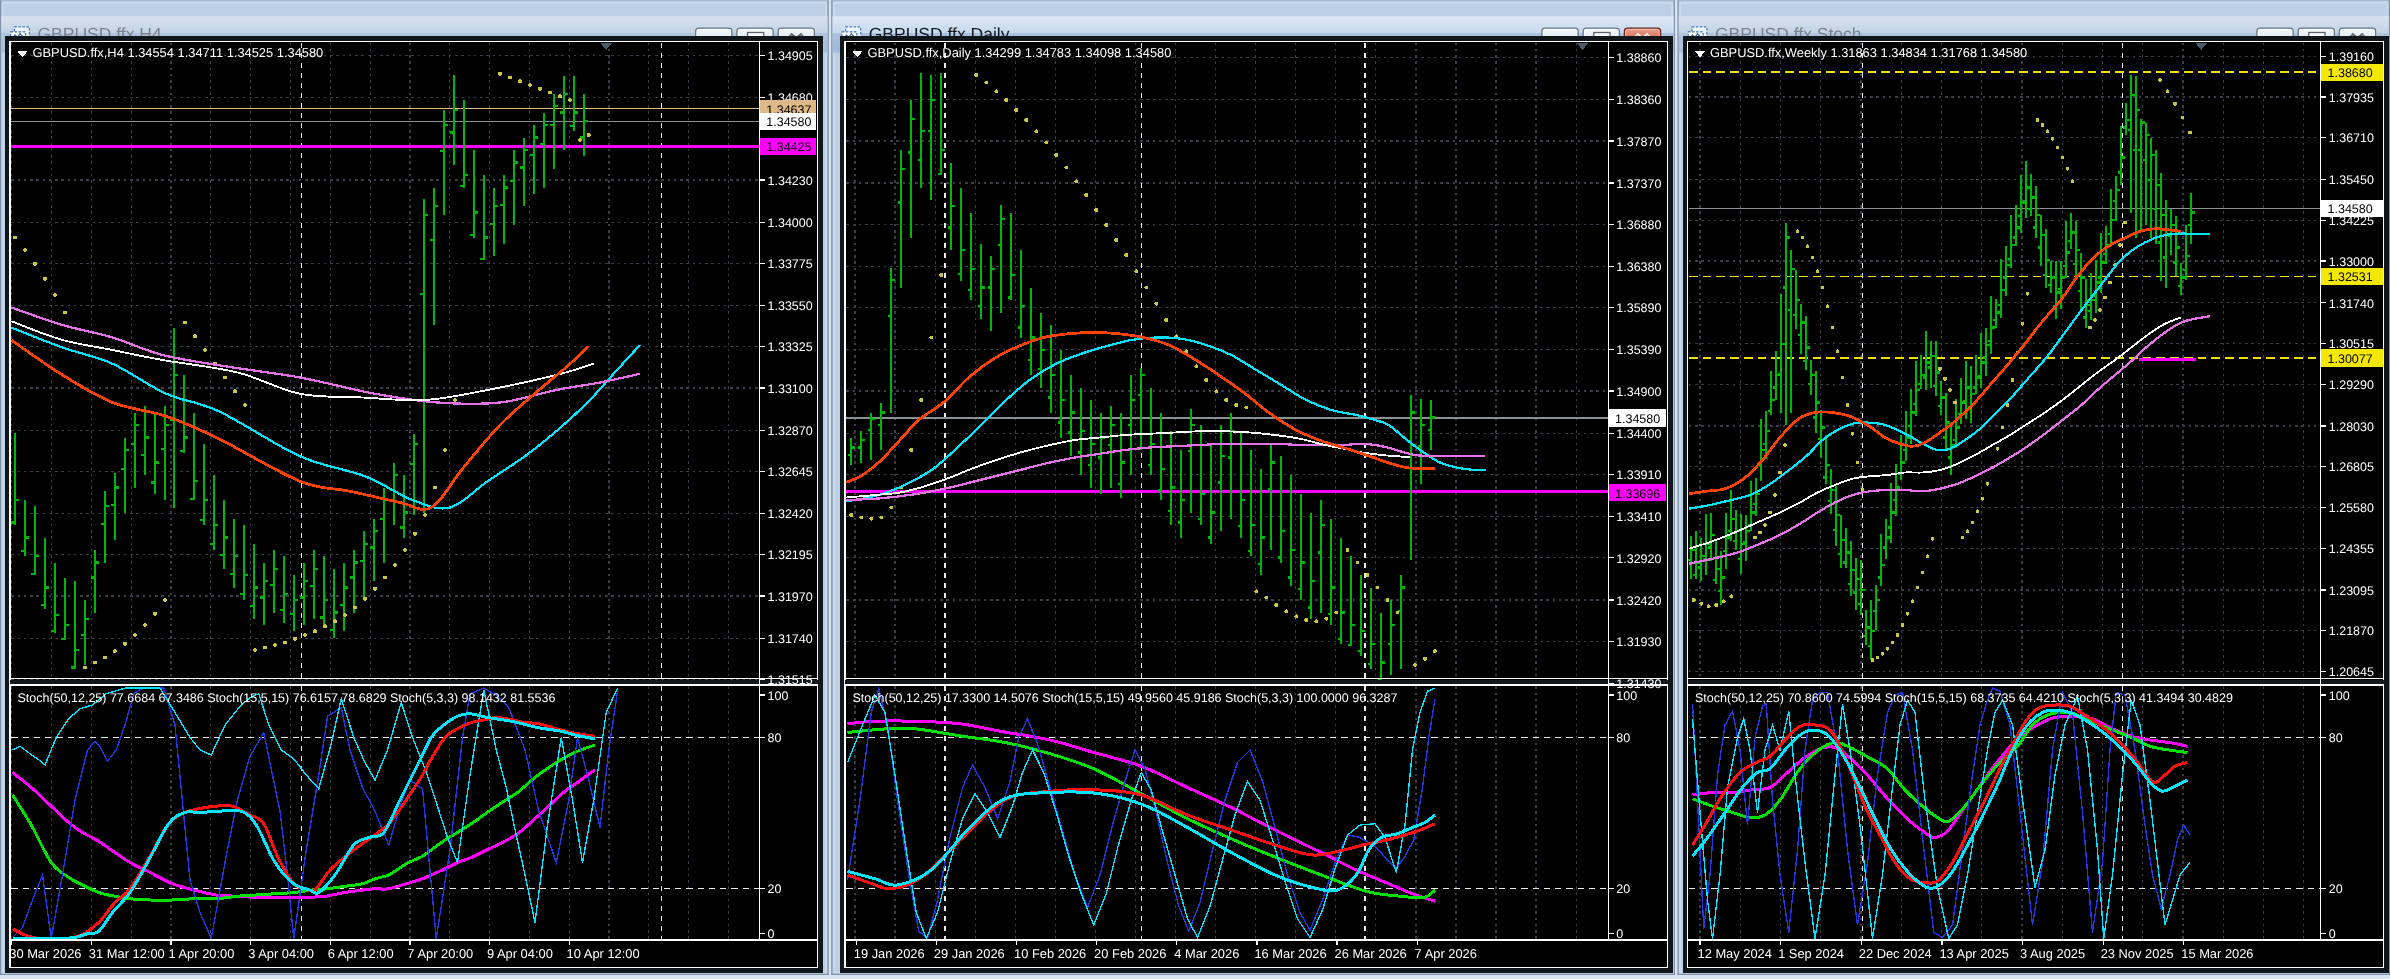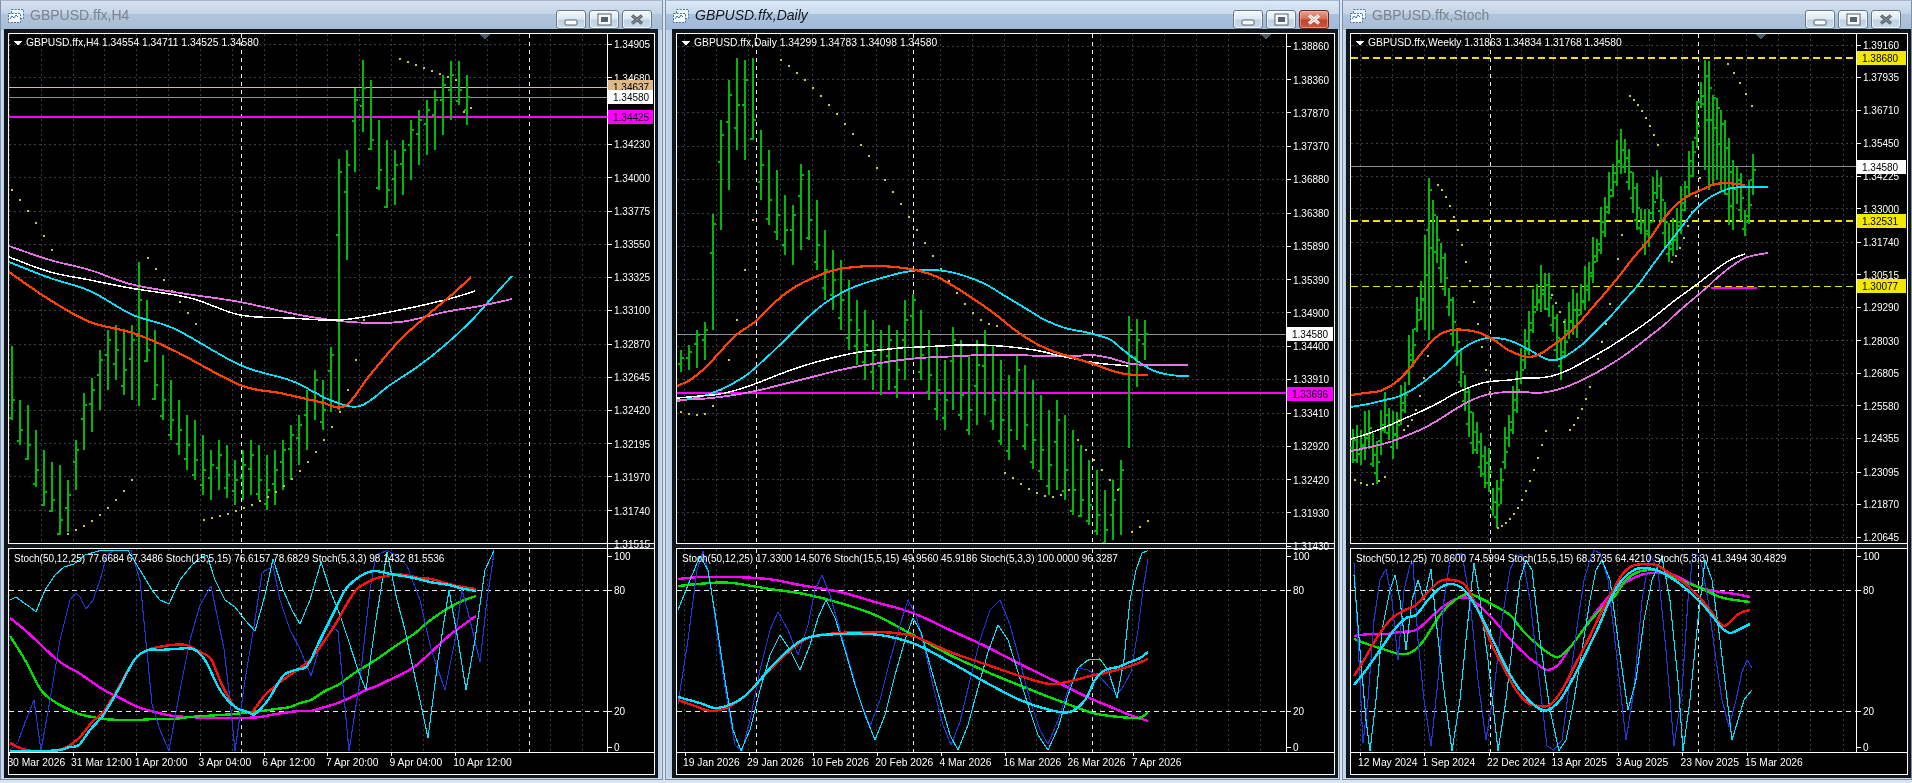--- a/index.html
+++ b/index.html
@@ -1,20 +1,20 @@
 <!DOCTYPE html>
 <html><head><meta charset="utf-8"><style>
 * { margin:0; padding:0; box-sizing:border-box; }
 html,body { width:1912px; height:783px; overflow:hidden; background:#d9e4f0;
   font-family:"Liberation Sans", sans-serif; }
 .win { position:absolute; top:0; height:780px; background:#bccfe4;
   border:1px solid #7e91a8; border-top-color:#a5b8cc; box-shadow:inset 0 0 0 2px #c8d9ec; }
-.tbar { position:absolute; left:0; top:0; right:0; height:29px; }
+.tbar { position:absolute; left:0; top:12px; right:0; height:29px; }
 .tgI { background:linear-gradient(#d7e2ef,#c3d4e6 45%,#b0c5dc 46%,#a8bed7); }
-.tgA { background:linear-gradient(#dce8f5,#c8daee 45%,#aac2de 46%,#9fb9d8);font-style:italic; }
+.tgA { background:linear-gradient(#dce8f5,#c8daee 45%,#aac2de 46%,#9fb9d8); }
 .ticon { position:absolute; left:7px; top:7px; }
 .ttext { position:absolute; left:29px; top:6px; font-size:14px; }
 .btn { position:absolute; border-radius:3px; border:1px solid #68788c;
   background:linear-gradient(#f4f8fc,#dce8f3 48%,#bfd2e4 52%,#cadbeb);
   box-shadow:inset 0 0 0 1px rgba(255,255,255,0.7); overflow:hidden; }
 .btn.red { border-color:#6e241c;
   background:linear-gradient(#e9a18f,#d96a50 48%,#c0402a 52%,#cc5a41);
   box-shadow:inset 0 0 0 1px rgba(255,200,190,0.5); }
 .btn svg { position:absolute; left:-1px; top:-1px; }
 </style></head>

